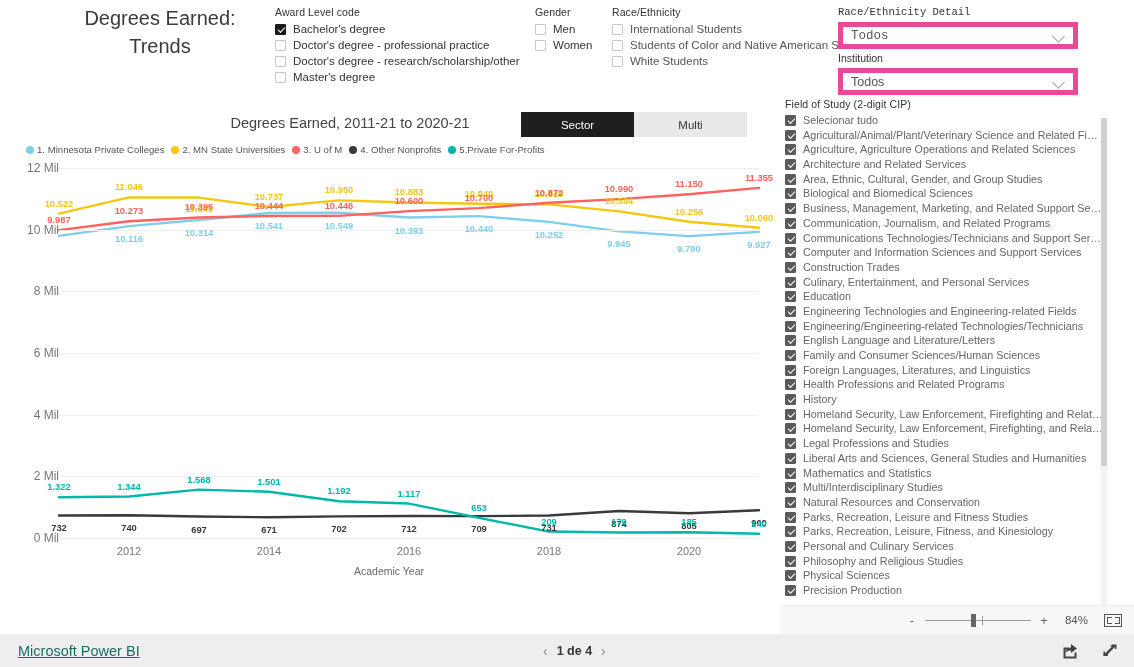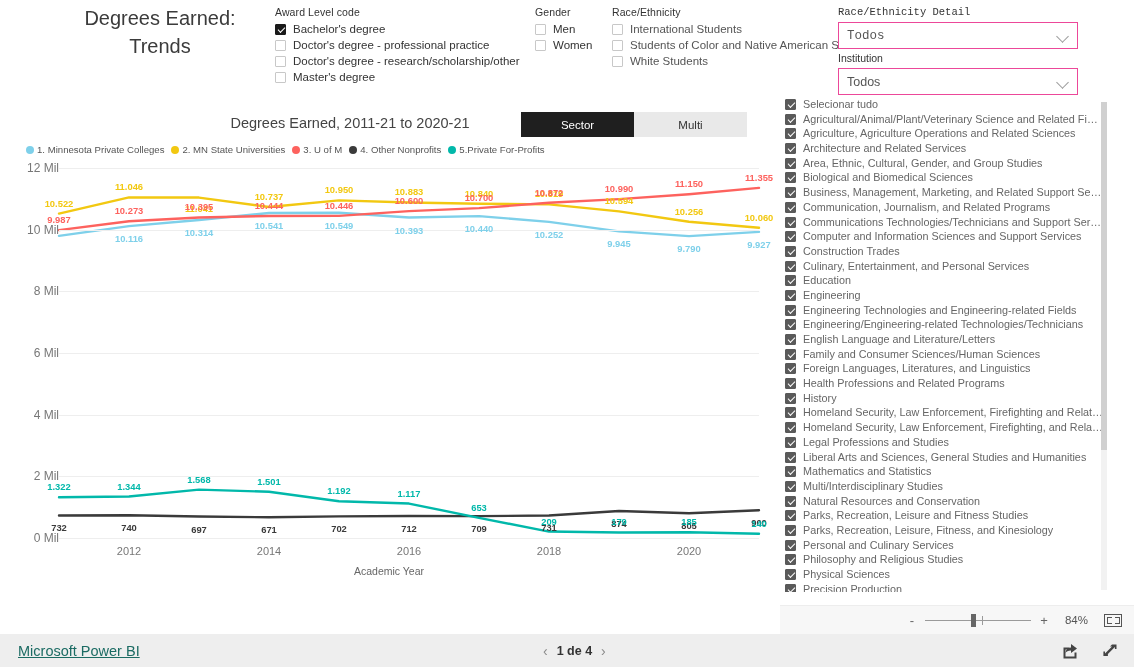--- a/index.html
+++ b/index.html
@@ -39,21 +39,21 @@
     border-left:1.6px solid #fff; border-bottom:1.6px solid #fff;
     transform: rotate(-45deg);
   }
   .chk-label { font-size: 11.5px; color: #555; line-height: 13px; white-space: nowrap; }
   .chk-label.dark { color:#333; }
 
   
   .dd-group { position:absolute; }
   .dd-label { font-size: 10.5px; color:#333; margin-bottom: 4px; }
   .dd {
-    width: 240px; height: 27px; border: 1px solid #ec4899; background:#fff;
+    width: 240px; height: 27px; border: 5px solid #ec4899; background:#fff;
     display:flex; align-items:center; padding: 0 8px; position:relative;
   }
   .dd-value { font-size: 12.5px; color:#555; flex:1; }
   .chev { width: 12px; height: 12px; position:relative; }
   .chev::after {
     content:""; position:absolute; left:1px; top:2px; width:8px; height:8px;
     border-right: 1.3px solid #9a9a9a; border-bottom: 1.3px solid #9a9a9a;
     transform: rotate(45deg);
   }
 
@@ -221,20 +221,21 @@
 
   <div class="dd-group" style="left:838px; top:52px;">
     <div class="dd-label">Institution</div>
     <div class="dd">
       <span class="dd-value">Todos</span>
       <span class="chev"></span>
     </div>
   </div>
 
   <div id="fos">
+    <div class="slicer-title">Field of Study (2-digit CIP)</div>
     <div id="fos-list">
       <div class="fos-scroll-track"></div>
       <div class="fos-scroll-thumb"></div>
     <div class="fos-row">
           <span class="chk checked-grey"></span>
           <span class="fos-label">Selecionar tudo</span>
         </div>
         <div class="fos-row">
           <span class="chk checked-grey"></span>
           <span class="fos-label">Agricultural/Animal/Plant/Veterinary Science and Related Fields</span>
@@ -275,24 +276,20 @@
           <span class="chk checked-grey"></span>
           <span class="fos-label">Construction Trades</span>
         </div>
         <div class="fos-row">
           <span class="chk checked-grey"></span>
           <span class="fos-label">Culinary, Entertainment, and Personal Services</span>
         </div>
         <div class="fos-row">
           <span class="chk checked-grey"></span>
           <span class="fos-label">Education</span>
-        </div>
-        <div class="fos-row">
-          <span class="chk checked-grey"></span>
-          <span class="fos-label">Engineering</span>
         </div>
         <div class="fos-row">
           <span class="chk checked-grey"></span>
           <span class="fos-label">Engineering Technologies and Engineering-related Fields</span>
         </div>
         <div class="fos-row">
           <span class="chk checked-grey"></span>
           <span class="fos-label">Engineering/Engineering-related Technologies/Technicians</span>
         </div>
         <div class="fos-row">

